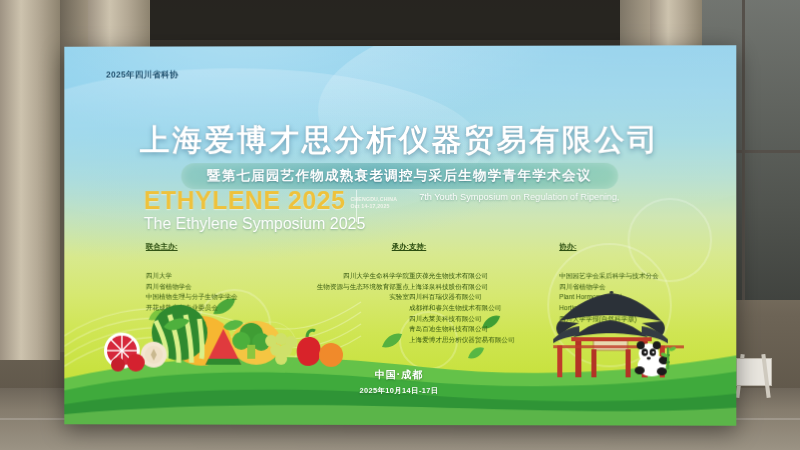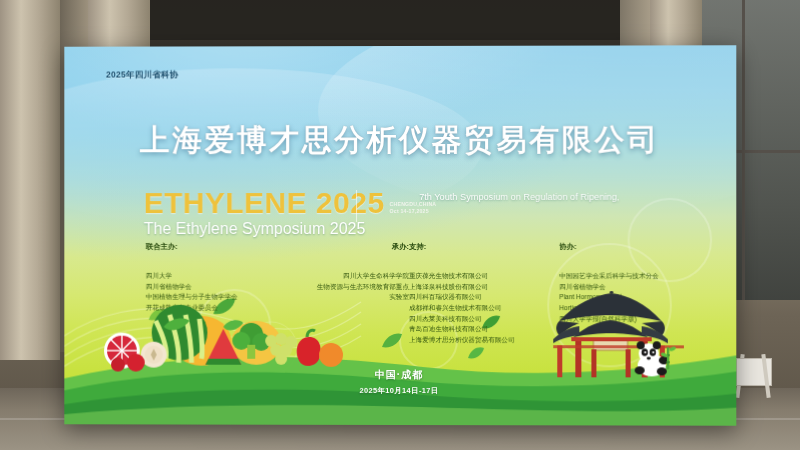--- a/index.html
+++ b/index.html
@@ -83,33 +83,33 @@
   .title-sub-wrap{position:absolute;left:50%;top:117px;transform:translateX(-50%);
     padding:4px 26px;border-radius:13px;
     background:linear-gradient(90deg, rgba(120,190,170,.55), rgba(88,170,175,.75) 45%, rgba(120,195,165,.55));
     box-shadow:inset 0 0 10px rgba(255,255,255,.25);}
   .title-sub{color:#fff;font-size:13.5px;font-weight:bold;letter-spacing:1.3px;white-space:nowrap;
     text-shadow:0 1px 2px rgba(10,60,80,.45);
     font-family:"DejaVu Sans","Liberation Sans",sans-serif;}
 
   .logo-block{position:absolute;left:80px;top:142px;}
   .logo-row1{display:flex;align-items:flex-end;gap:5px;}
-  .ethylene{font-size:30px;font-weight:bold;letter-spacing:.5px;line-height:1;
+  .ethylene{font-size:25px;font-weight:bold;letter-spacing:.5px;line-height:1;
     color:#eec23c;text-shadow:0 1px 1px rgba(255,255,255,.5);}
   .logo-small{font-size:5.2px;line-height:1.45;color:#f0f4ec;font-weight:bold;
     letter-spacing:.2px;padding-bottom:2px;}
   .logo-row2{font-size:16px;color:#ffffff;line-height:1.2;margin-top:1px;
     text-shadow:0 1px 2px rgba(30,90,90,.35);}
   .logo-divider{position:absolute;left:293px;top:144px;width:1px;height:32px;background:rgba(255,255,255,.6);}
   .eng-sub{position:absolute;left:306px;top:144px;width:300px;color:#ffffff;
     font-size:9.2px;line-height:1.55;text-shadow:0 1px 2px rgba(30,90,90,.35);text-align:center;}
 
   .orgs{position:absolute;left:82px;top:196px;width:560px;display:flex;gap:0;}
   .org-col{color:#2c4f12;}
-  .org-h{font-size:7.4px;font-weight:bold;margin-bottom:19px;color:#2b4d10;}
+  .org-h{font-size:7.4px;font-weight:bold;margin-bottom:19px;color:#2b4d10;text-decoration:underline;}
   .org-i{font-size:6.6px;line-height:1.62;color:#33560f;}
 
   .bottom-city{position:absolute;left:0;right:0;bottom:43px;text-align:center;
     color:#ffffff;font-size:10px;font-weight:bold;letter-spacing:1px;
     text-shadow:0 1px 2px rgba(20,70,30,.45);}
   .bottom-date{position:absolute;left:0;right:0;bottom:29px;text-align:center;
     color:#ffffff;font-size:7.4px;font-weight:bold;letter-spacing:.4px;
     text-shadow:0 1px 2px rgba(20,70,30,.45);}
 
   
@@ -189,20 +189,23 @@
     <svg class="leafy" style="left:84px;top:262px;width:18px;height:15px;" viewBox="0 0 18 15">
       <path d="M1,12 C4,2 12,0 17,2 C15,9 8,14 1,12 Z" fill="#7dc63f"></path>
     </svg>
 
     <div class="sponsor-line">
       <div>2025年四川省科协</div>
     </div>
 
     <div class="title-main">上海爱博才思分析仪器贸易有限公司</div>
 
+    <div class="title-sub-wrap">
+      <div class="title-sub">暨第七届园艺作物成熟衰老调控与采后生物学青年学术会议</div>
+    </div>
 
     <div class="logo-block">
       <div class="logo-row1">
         <div class="ethylene">ETHYLENE 2025</div>
         <div class="logo-small">
           <div>CHENGDU,CHINA</div>
           <div>Oct 14-17,2025</div>
         </div>
       </div>
       <div class="logo-row2">The Ethylene Symposium 2025</div>

